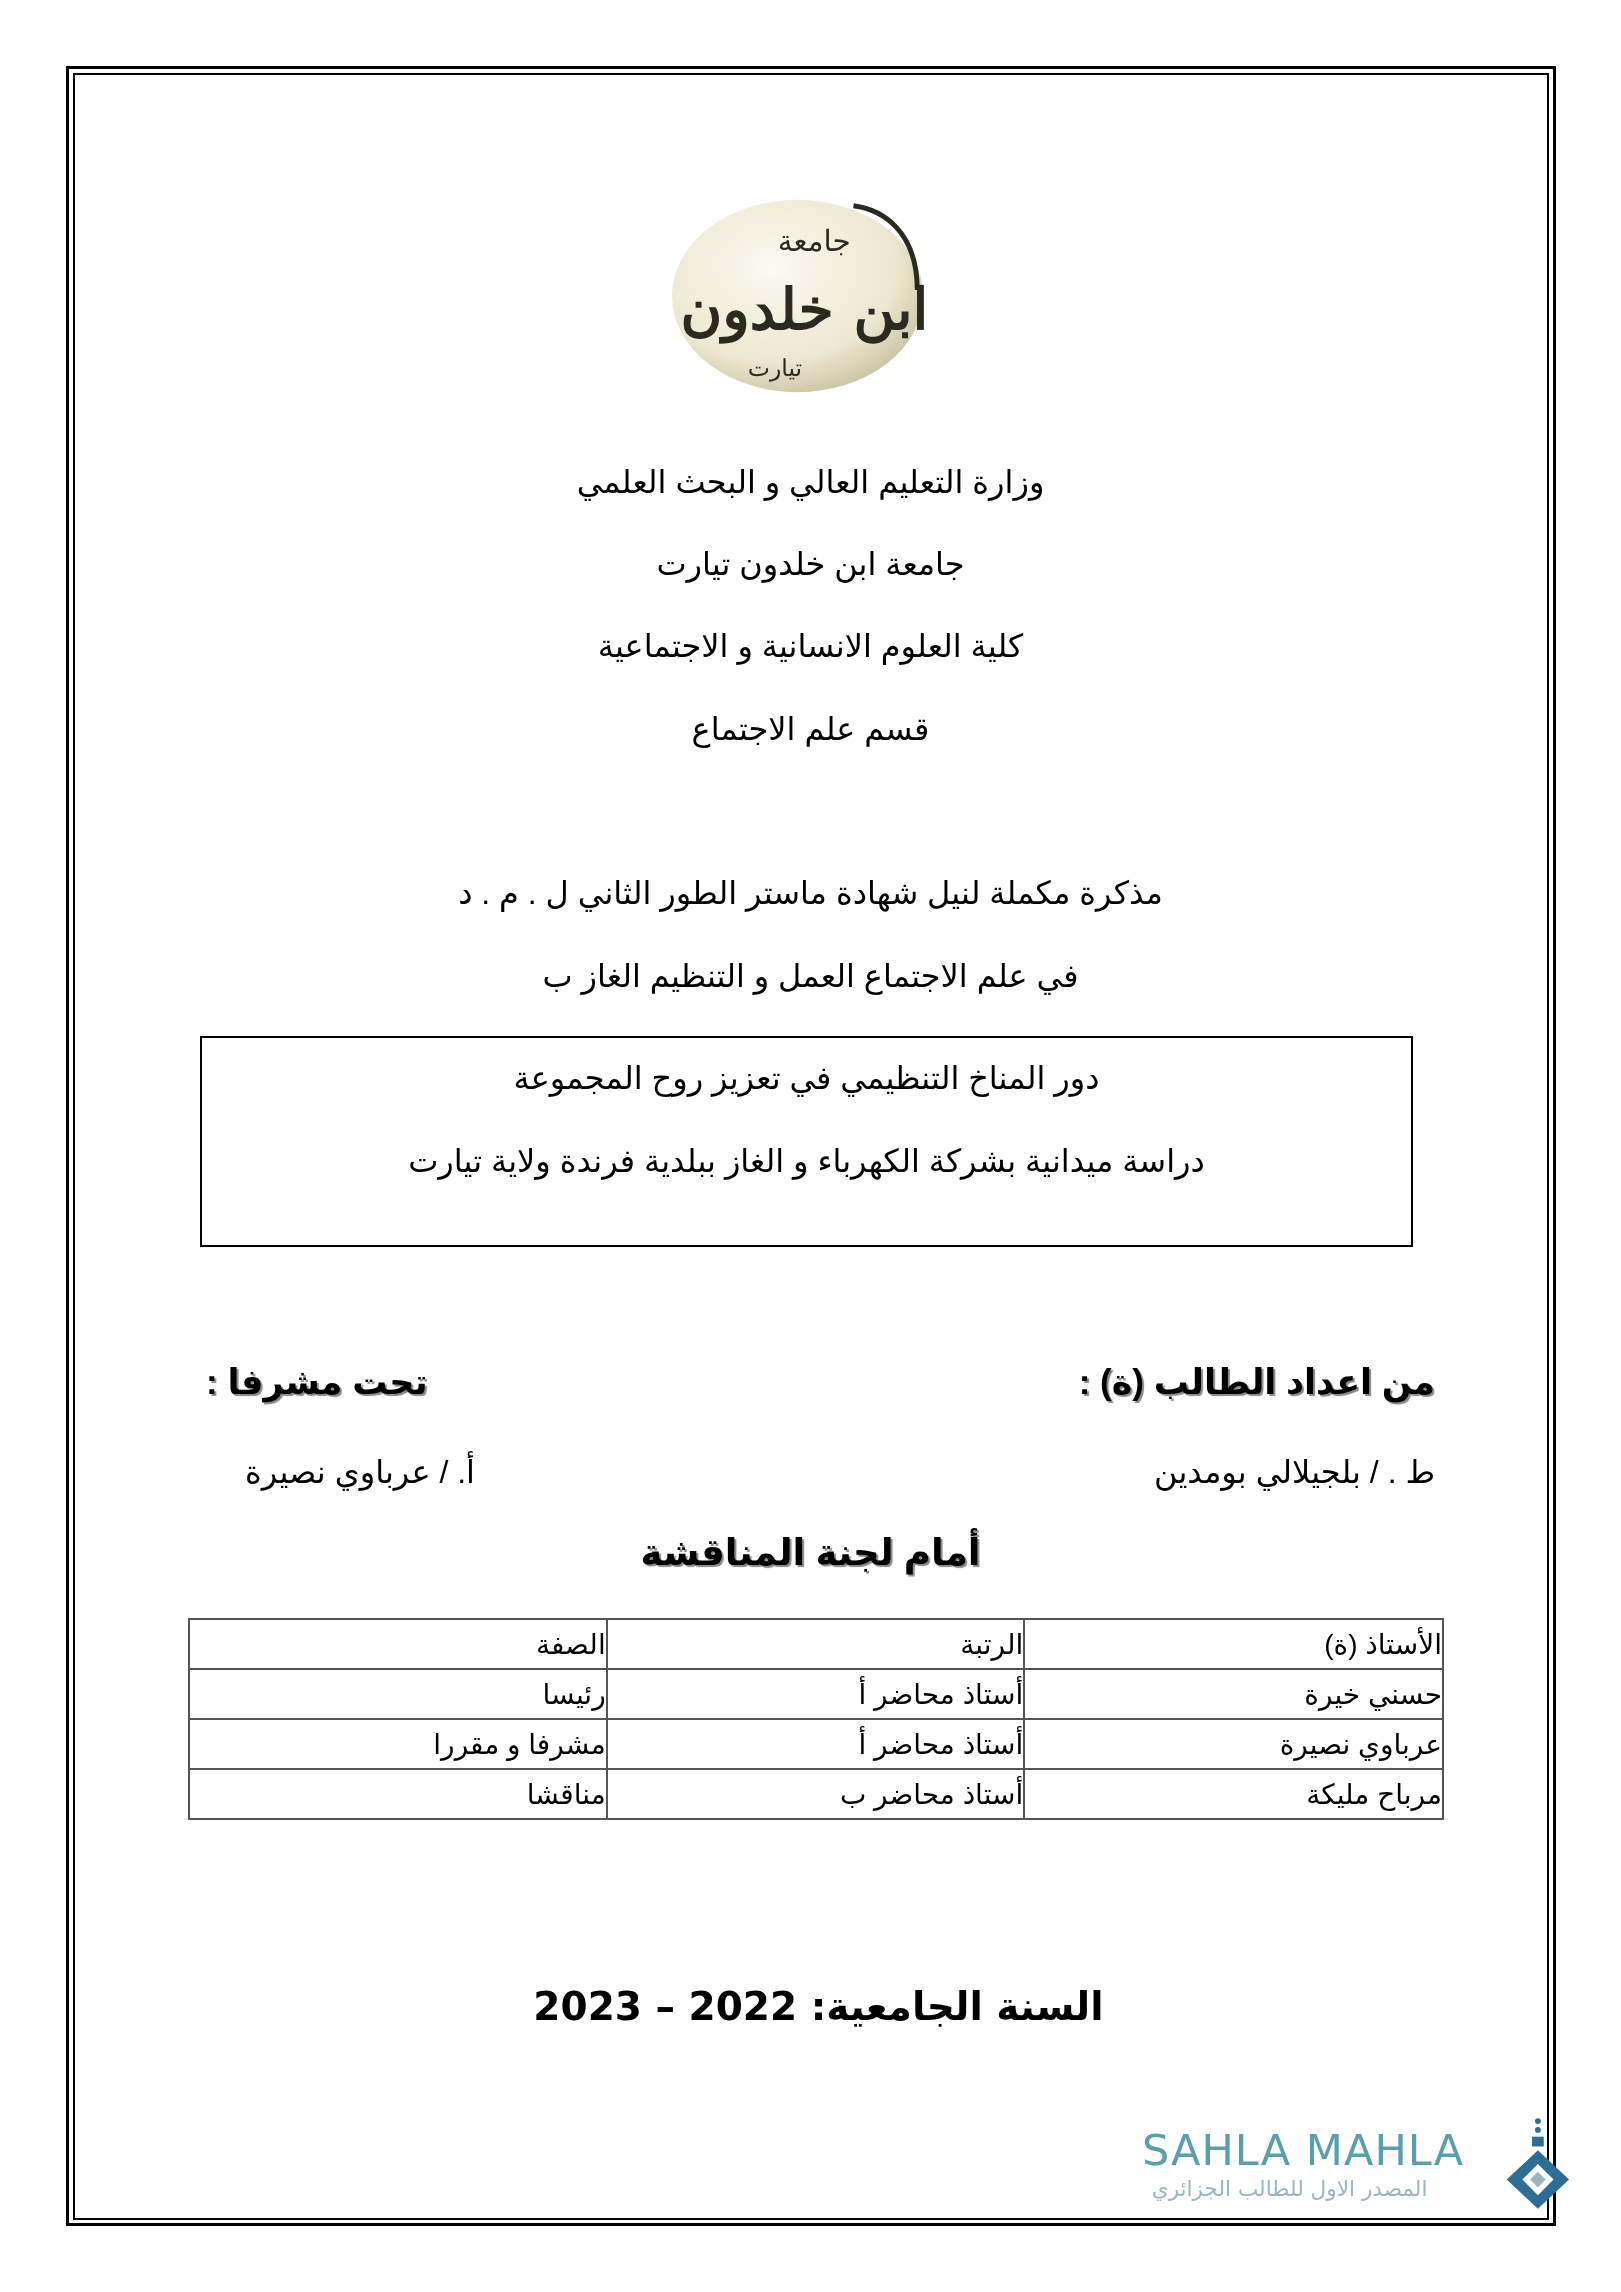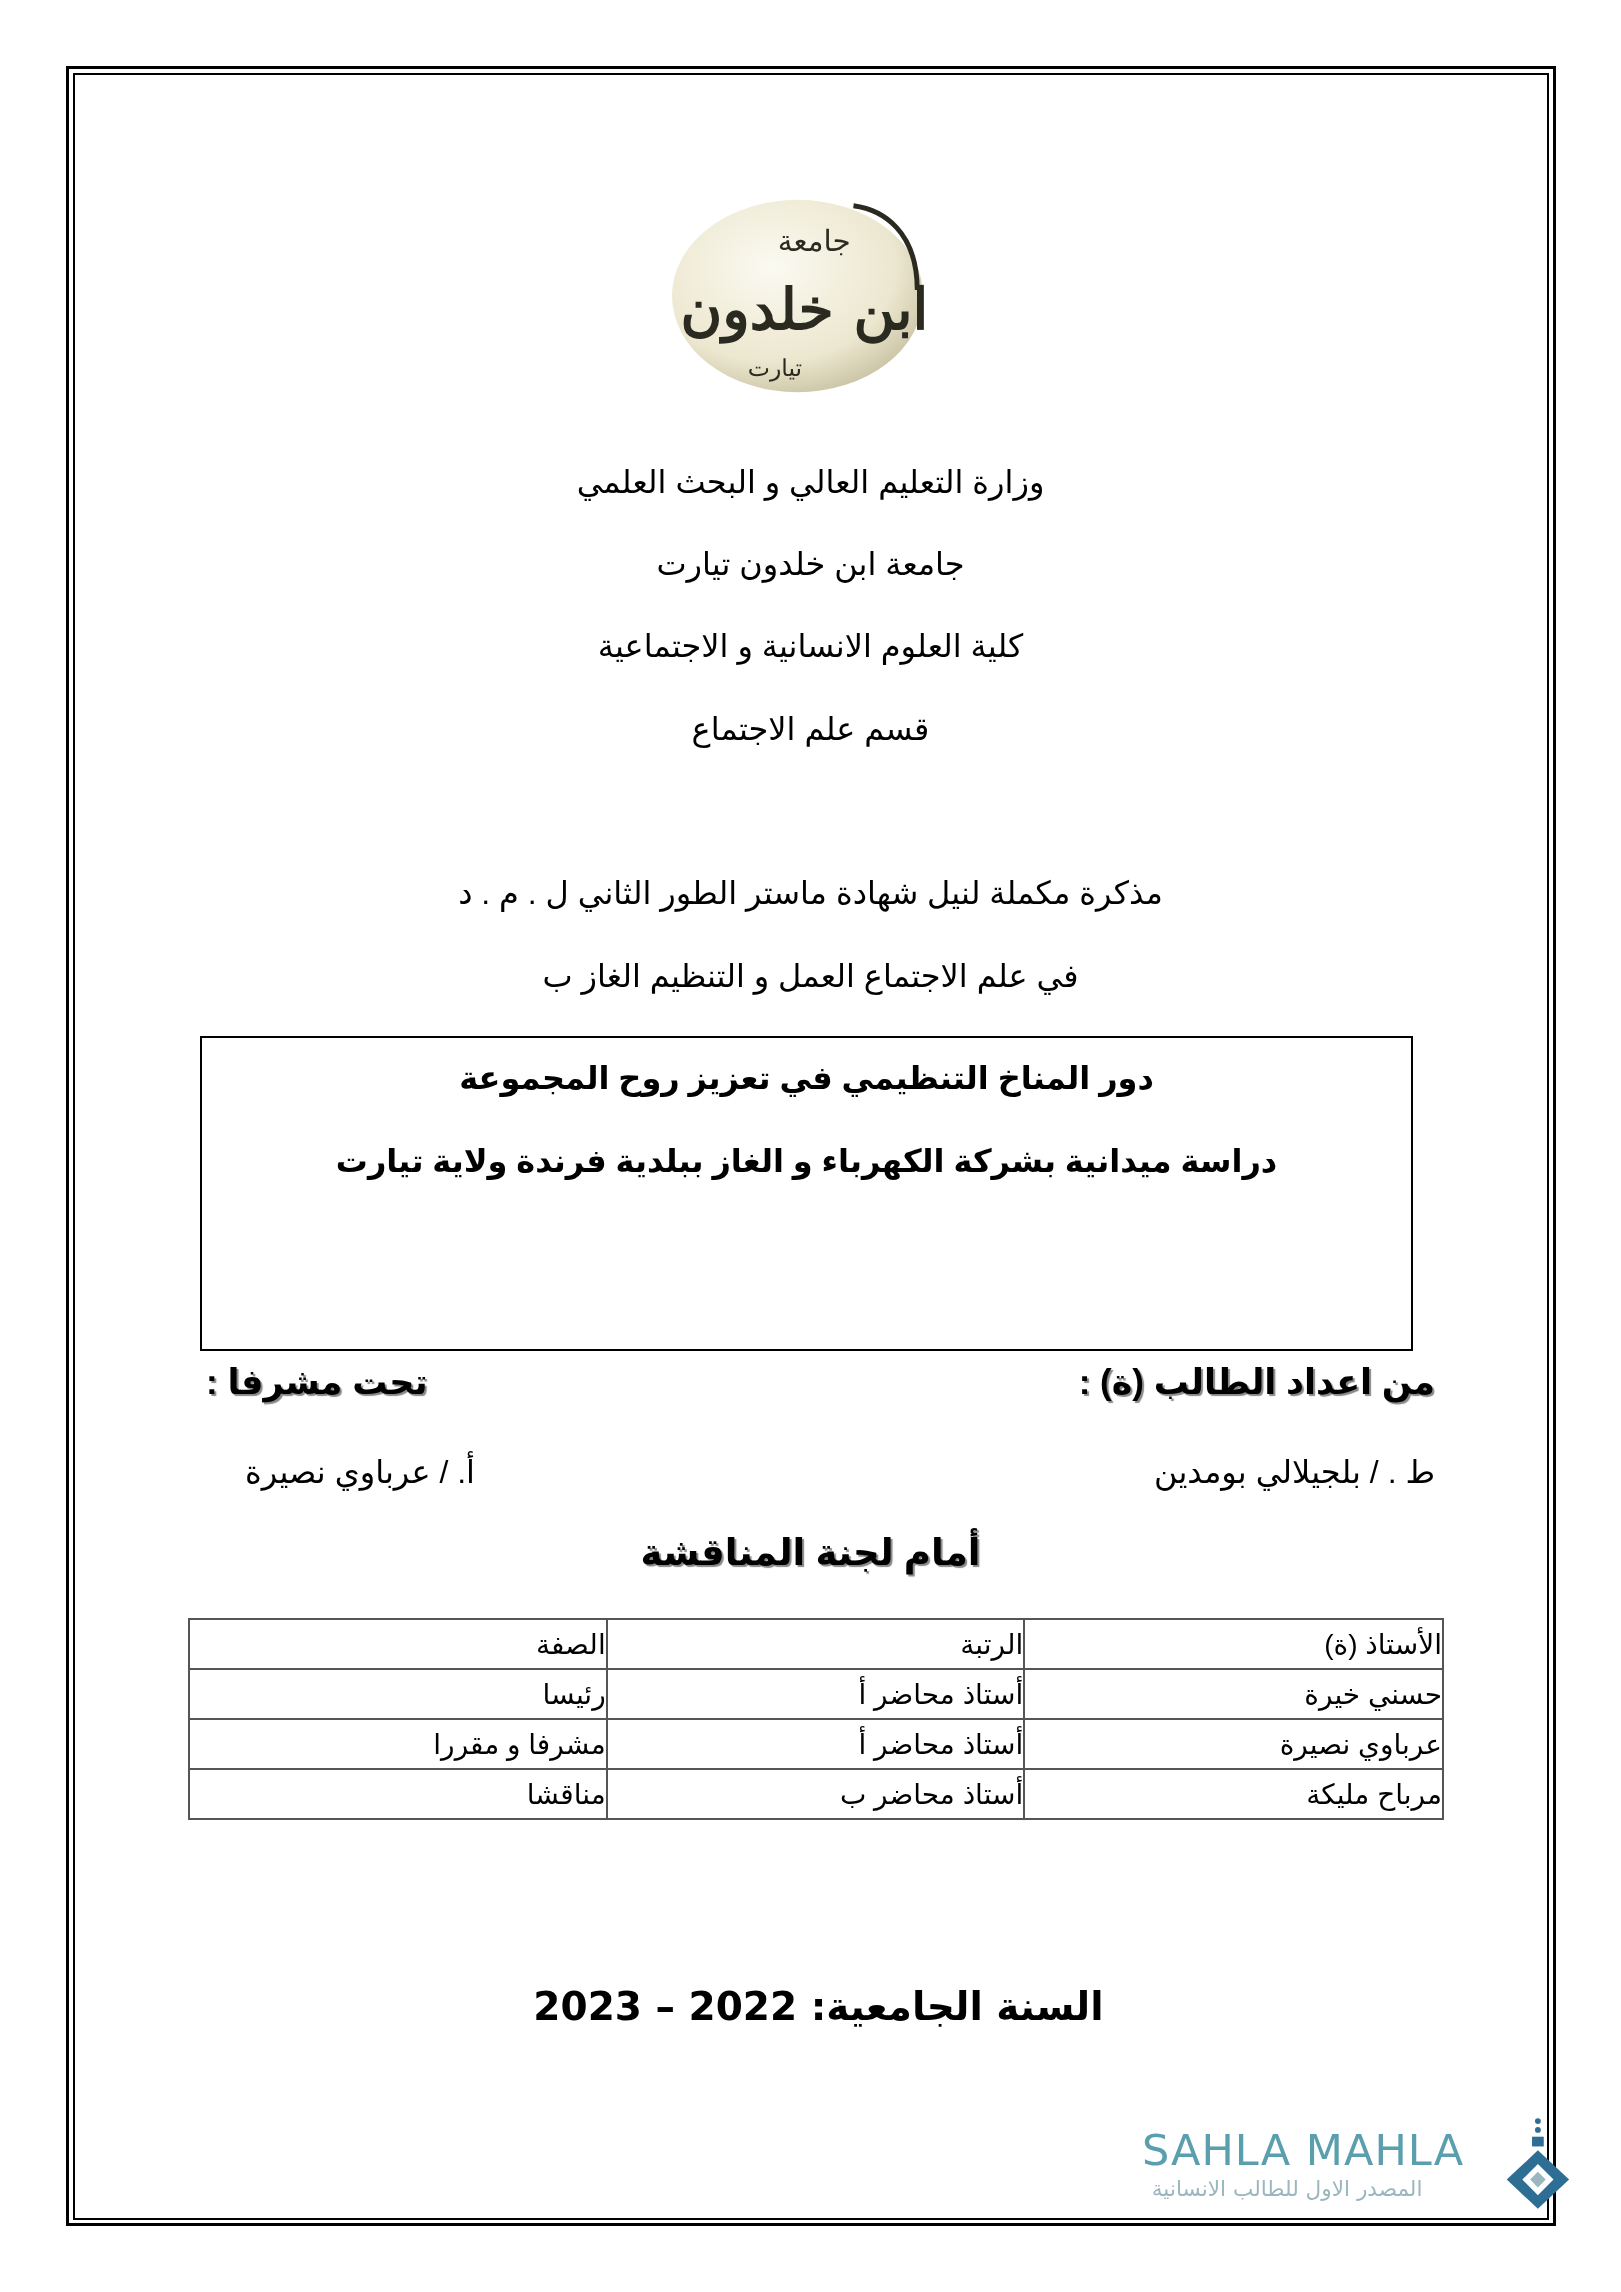--- a/index.html
+++ b/index.html
@@ -6,22 +6,22 @@
   body { width: 1621px; height: 2293px; position: relative; overflow: hidden;
          font-family: "Liberation Sans", "DejaVu Sans", sans-serif; color: #000; }
   .abs { position: absolute; }
   .page-border-outer { position: absolute; left: 66px; top: 66px; width: 1490px; height: 2160px;
                        border: 3.9px solid #000; box-sizing: border-box; }
   .page-border-inner { position: absolute; left: 73px; top: 73px; width: 1476px; height: 2147px;
                        border: 2px solid #000; box-sizing: border-box; }
   .centered { position: absolute; left: 0; width: 1621px; text-align: center; direction: rtl; }
   .hdr { font-size: 32px; line-height: 39px; }
   .logo { position: absolute; left: 667px; top: 192px; width: 267px; height: 208px; }
-  .title-box { position: absolute; left: 200px; top: 1036px; width: 1213px; height: 315px;
-               border: 2.9px solid #000; box-sizing: border-box; direction: rtl; font-weight: bold; }
+  .title-box { position: absolute; left: 200px; top: 1036px; width: 1213px; height: 211px;
+               border: 2.9px solid #000; box-sizing: border-box; direction: rtl; }
   .title-line { position: absolute; left: 0; width: 100%; text-align: center;
                 font-size: 32px; line-height: 39px; }
   .bold-shadow { font-weight: bold; text-shadow: 2px 2px 1px #888; }
   .label-right { position: absolute; right: 186px; direction: rtl; text-align: center; }
   .label-left  { position: absolute; left: 206px; direction: rtl; text-align: right; }
   .jury-table { position: absolute; left: 188px; top: 1618px; width: 1256px; border-collapse: collapse;
                 direction: rtl; }
   .jury-table td, .jury-table th { border: 2px solid #555; height: 48px; padding: 0;
                 text-align: right; font-size: 28px; font-weight: normal; }
   .jury-table th { font-weight: normal; }
@@ -101,21 +101,21 @@
     <td>أستاذ محاضر ب</td>
     <td>مناقشا</td>
   </tr>
 </tbody>
   </table>
 
 <div class="year">السنة الجامعية: 2022 – 2023</div>
 
 <div class="wm">
   <div class="wm-text">SAHLA MAHLA</div>
-  <div class="wm-sub">المصدر الاول للطالب الانسانية</div>
+  <div class="wm-sub">المصدر الاول للطالب الجزائري</div>
   <svg class="abs" style="left:353px; top:0px;" width="78" height="98" viewBox="0 0 80 100">
     <circle cx="44" cy="6" r="3" fill="#2e6e94"></circle>
     <circle cx="44" cy="15" r="3" fill="#2e6e94"></circle>
     <rect x="38" y="22" width="12" height="10" fill="#2e6e94"></rect>
     <path d="M44 36 L76 66 L44 96 L12 66 Z" fill="#2e6e94"></path>
     <path d="M44 50 L60 66 L44 82 L28 66 Z" fill="#ffffff"></path>
     <path d="M44 58 L52 66 L44 74 L36 66 Z" fill="#9ab6bf"></path>
   </svg>
 </div>
 

